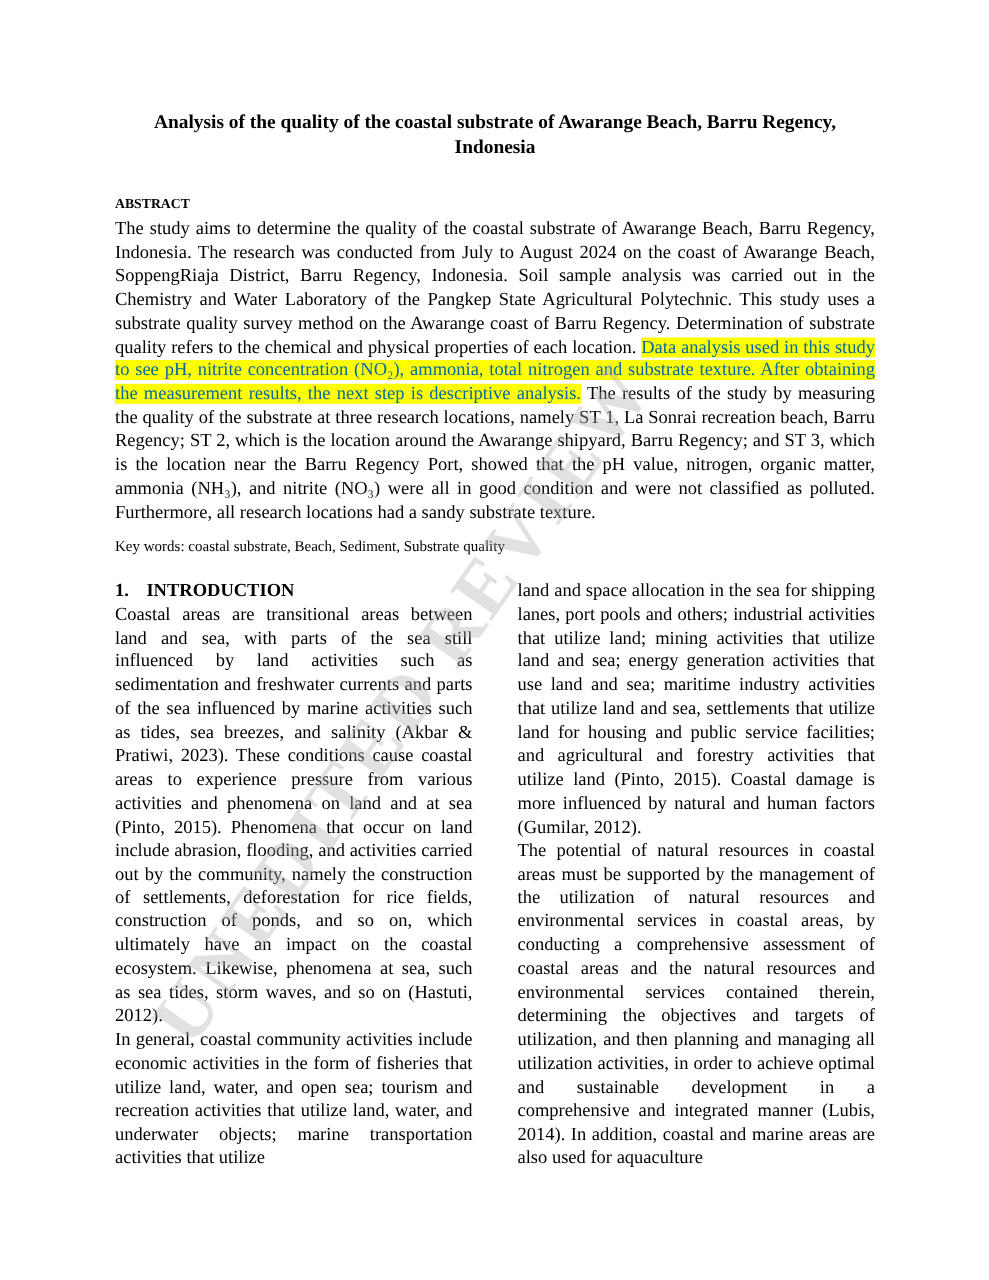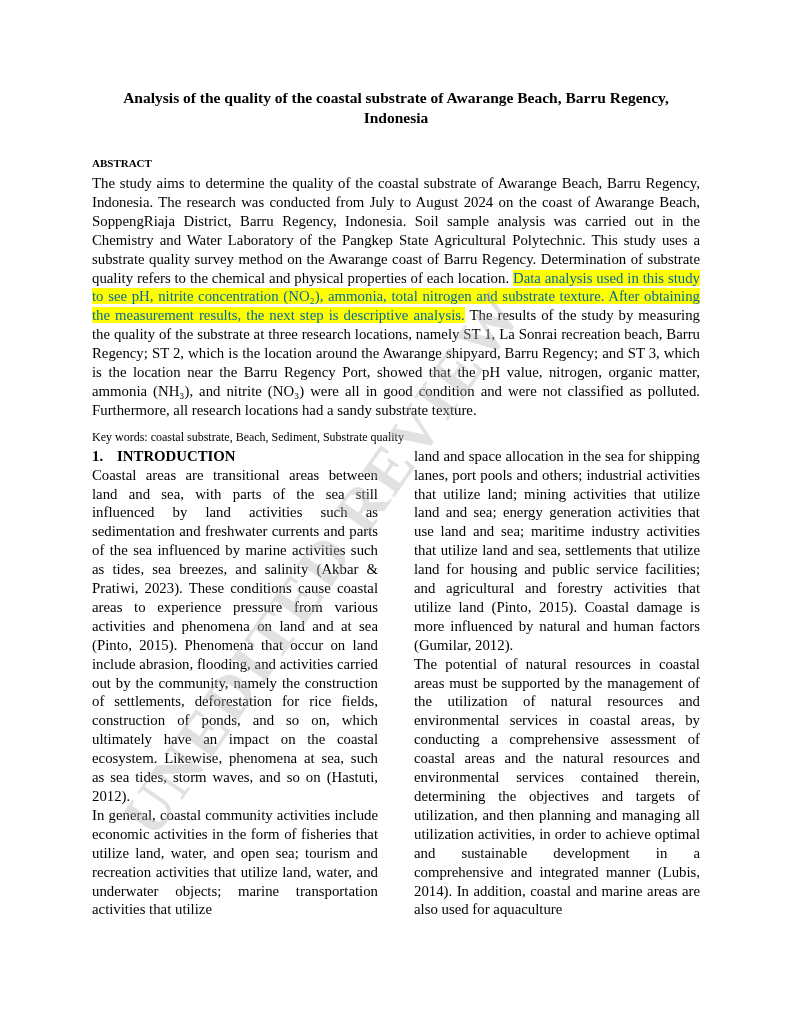--- a/index.html
+++ b/index.html
@@ -44,21 +44,21 @@
   }
   .keywords {
     font-size: 12px;
     font-weight: normal;
     line-height: 18.9px;
     margin-top: 8px;
   }
   .columns {
     display: flex;
     gap: 36px;
-    margin-top: 0;
+    margin-top: 17px;
   }
   .col {
     flex: 0 0 286px;
     width: 286px;
   }
   .intro-heading {
     font-size: 14.8px;
     font-weight: bold;
     line-height: 18.9px;
   }

